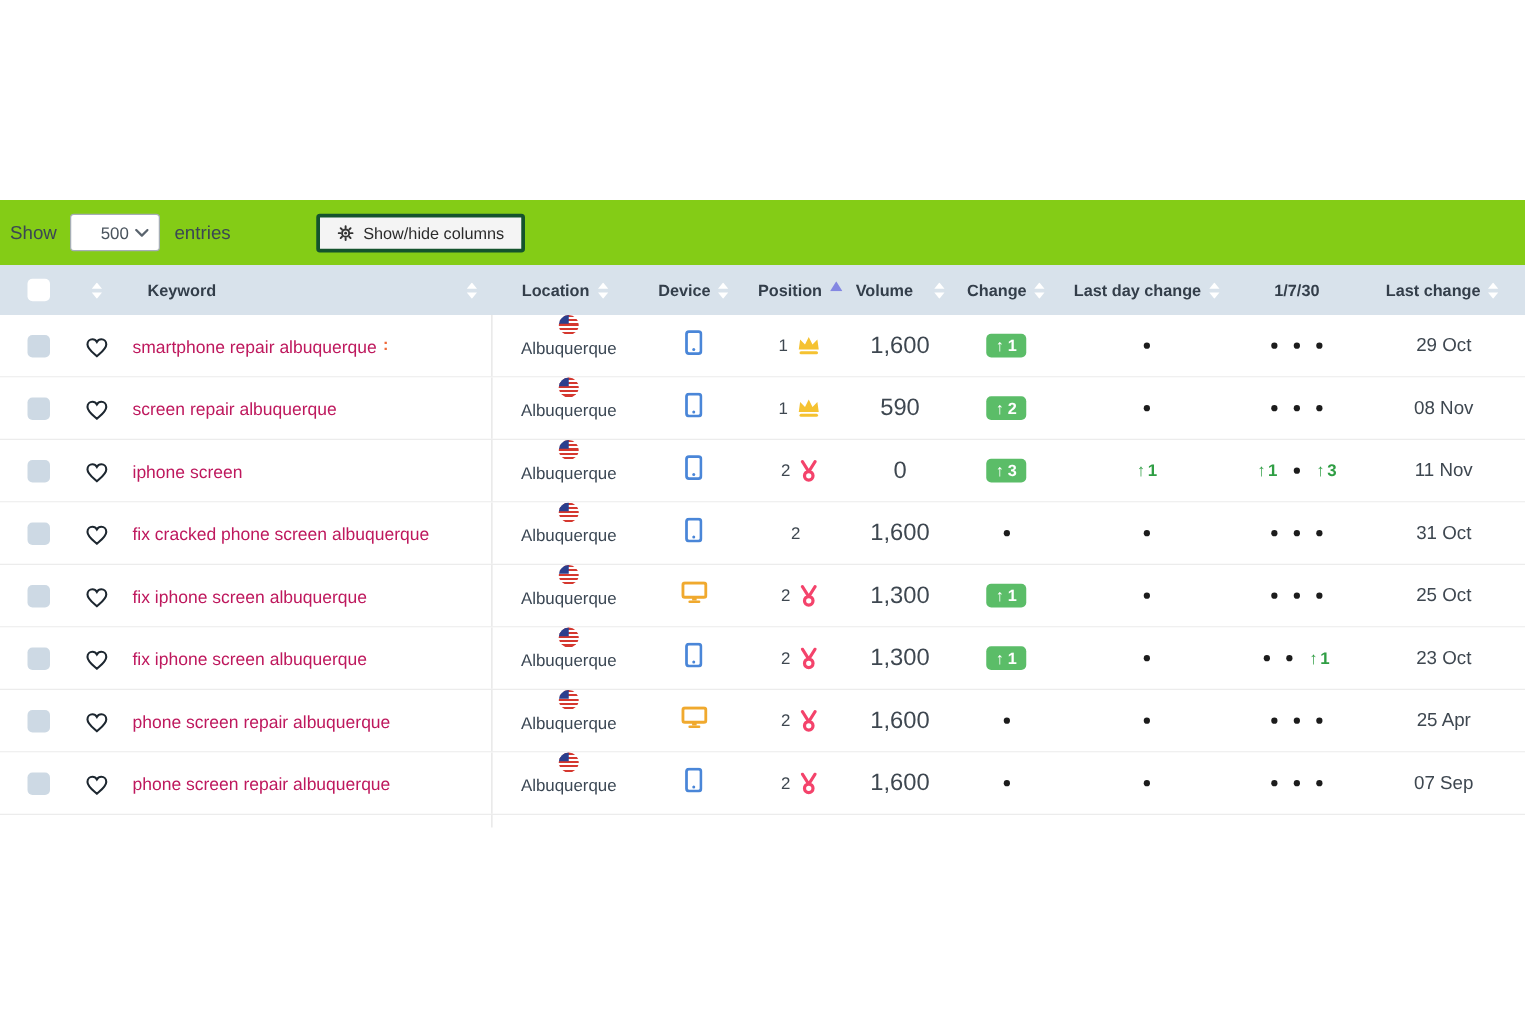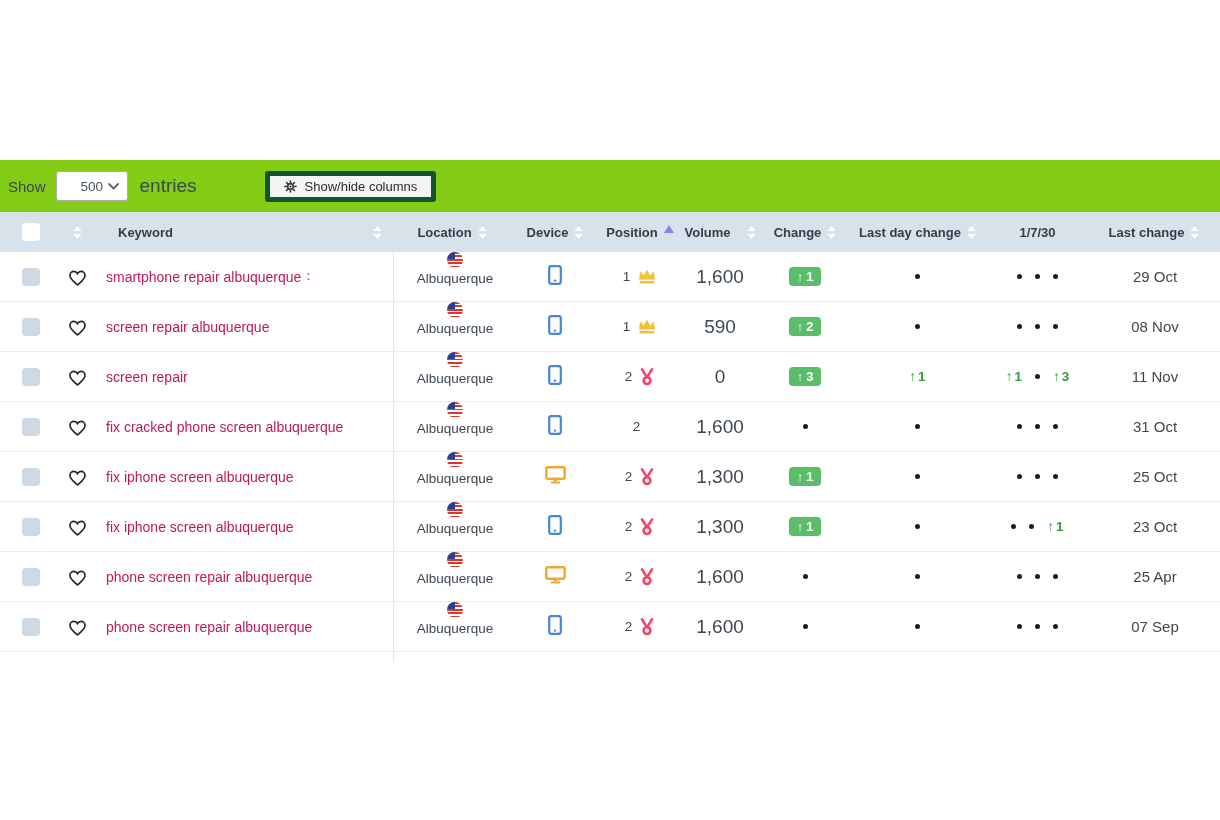--- a/index.html
+++ b/index.html
@@ -8,22 +8,22 @@
   .screen { position:relative; width:1220px; height:820px; background:#ffffff; overflow:hidden; }
 
   .table-panel { position:absolute; top:160px; left:0; width:1220px; }
 
   
   .toolbar { height:52px; background:#84cc16; display:flex; align-items:center; padding:0 0 0 8px; }
   .tb-label { font-size:15px; color:#3b4754; }
   .entries-select { margin-left:10px; width:72px; height:30px; background:#fff; border:1px solid #a6aeb5;
     border-radius:3px; display:inline-flex; align-items:center; justify-content:space-between;
     padding:0 8px 0 24px; font-size:13.5px; color:#4a545e; cursor:pointer; }
-  .entries-word { margin-left:12px; font-size:19px; color:#3b4754;text-align:right; }
-  .cols-btn { margin-left:68px; height:31px; background:#f4f4f4; border:5px solid #14532d; border-radius:3px;
+  .entries-word { margin-left:12px; font-size:15px; color:#3b4754;text-align:right; }
+  .cols-btn { margin-left:68px; height:31px; background:#f4f4f4; border:3px solid #14532d; border-radius:3px;
     display:inline-flex; align-items:center; gap:8px; padding:0 14px; font-size:13px; color:#2b2b2b; cursor:pointer; }
 
   
   .thead { height:40px; background:#d8e2eb; display:flex; align-items:center;
     font-size:13px; font-weight:700; color:#333e4a; }
   .hcell { display:flex; align-items:center; justify-content:center; gap:6px; height:100%; }
   .hc-left { justify-content:flex-start; }
 
   
   .col-select{width:55px;} .col-fav{width:45px;} .col-keyword{width:294px;}
@@ -311,21 +311,21 @@
             <span class="cb"></span>
           </div>
     <div class="cell col-fav">
       <span class="heart">
         <svg width="21" height="20" viewBox="0 0 24 22">
           <path d="M12 20.1 C8.2 16.7 3.4 13.3 3.4 9.3 C3.4 6.6 5.4 4.6 7.9 4.6 C9.6 4.6 11.2 5.6 12 7 C12.8 5.6 14.4 4.6 16.1 4.6 C18.6 4.6 20.6 6.6 20.6 9.3 C20.6 13.3 15.8 16.7 12 20.1 Z" fill="none" stroke="#1d2730" stroke-width="1.9"></path>
         </svg>
       </span>
     </div>
     <div class="cell col-keyword">
-      <a class="kw">screen repair</a>
+      <a class="kw">iphone screen</a>
 
     </div>
     <div class="cell col-location">
       <span class="flag"></span>
       <span class="loc">Albuquerque</span>
     </div>
     <div class="cell col-device center">
             <span class="devicon"><svg width="14" height="20" viewBox="0 0 14 20">
                 <rect x="1.2" y="1.2" width="11.6" height="17.6" rx="2" fill="none" stroke="#4a86d8" stroke-width="2.2"></rect>
                 <circle cx="7" cy="15.6" r="1.2" fill="#4a86d8"></circle>

